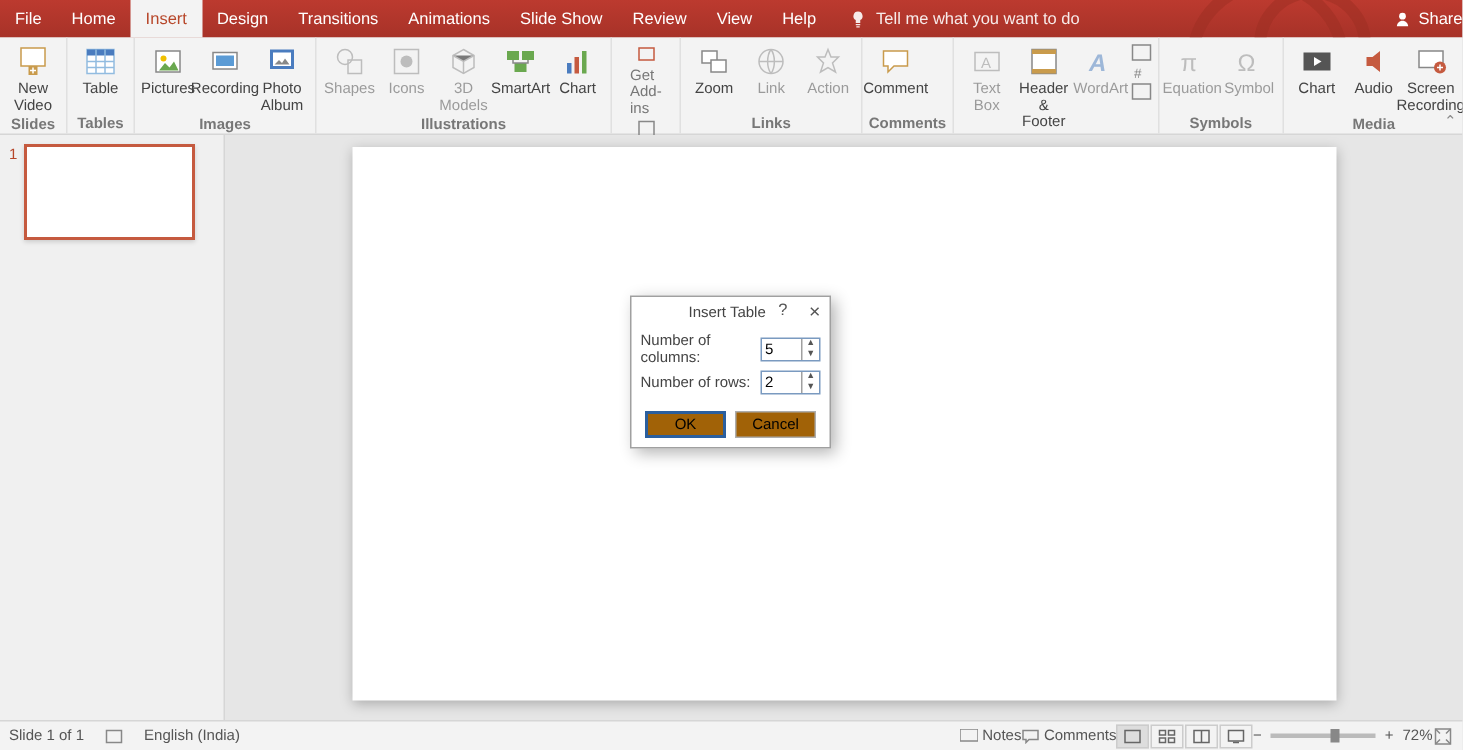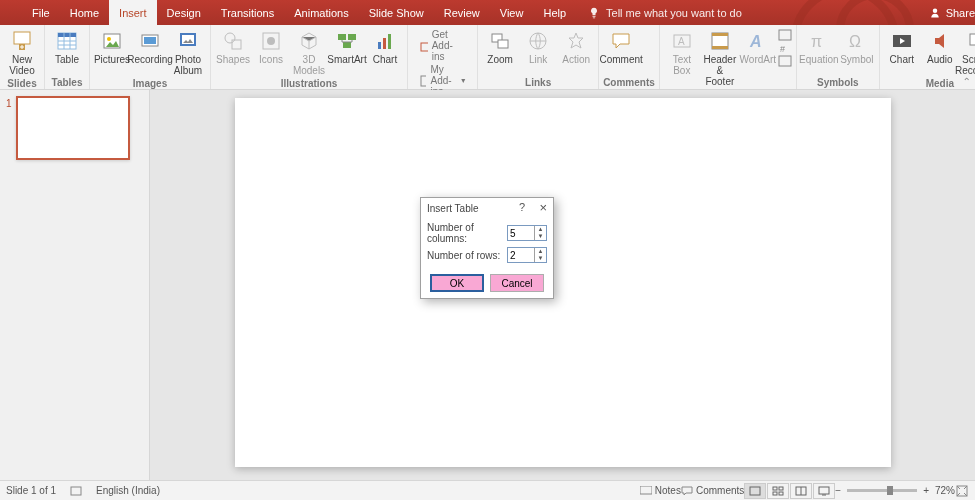--- a/index.html
+++ b/index.html
@@ -1,57 +1,57 @@
 <!DOCTYPE html>
 <html><head>
 <meta charset="utf-8">
 <style>
 * { margin:0; padding:0; box-sizing:border-box; font-family:'Segoe UI',Arial,sans-serif; }
 body { width:975px; height:500px; background:#e6e6e6; overflow:hidden; font-size:11px; color:#444; }
 .titlebar { height:25px; background:linear-gradient(180deg,#bc3a2f 0%,#a73228 100%); display:flex; align-items:center; position:relative; }
-.tabs { display:flex; height:25px;padding-left:22px; }
+.tabs { display:flex; height:25px; }
 .tab { padding:0 10px; display:flex; align-items:center; color:#fff; font-size:11px; cursor:pointer; }
 .tab.active { background:#f3f3f3; color:#b7472a; }
 .tellme { display:flex; align-items:center; gap:6px; margin-left:12px; color:#fff; font-size:11px; opacity:.9; }
 .tellme svg { width:12px; height:12px; }
 .share { position:absolute; right:0; top:0; height:25px; display:flex; align-items:center; gap:5px; color:#fff; font-size:11px; }
 .share svg { width:12px; height:12px; }
 .deco { position:absolute; right:60px; top:-30px; width:140px; height:140px; }
 .deco circle { fill:none; stroke:#9c2d22; stroke-width:8; opacity:.5; }
 .ribbon { height:65px; background:#f3f3f3; border-bottom:1px solid #d6d6d6; display:flex; position:relative; }
 .group { display:flex; flex-direction:column; border-right:1px solid #e0e0e0; padding:2px 4px 0; }
 .group-buttons { flex:1; display:flex; align-items:flex-start; gap:2px; }
 .bigbtn { width:36px; display:flex; flex-direction:column; align-items:center; gap:1px; cursor:pointer; padding-top:2px; }
 .bigbtn .ico { height:24px; display:flex; align-items:center; justify-content:center; }
 .bigbtn .lbl { font-size:10px; text-align:center; line-height:11px; }
 .bigbtn.disabled { opacity:.5; }
 .group-label { font-size:10px; color:#777; text-align:center; padding:2px 0 1px;font-weight:bold; }
 .addins { display:flex; flex-direction:column; justify-content:center; gap:2px; padding:2px 8px; }
-.addin-row { display:flex; align-items:center; gap:4px; font-size:10px; color:#777; }
+.addin-row { display:flex; align-items:center; gap:4px; font-size:10px; color:#777;flex-direction:column; }
 .collapse { position:absolute; right:4px; bottom:2px; font-size:10px; color:#888; cursor:pointer; }
 .workspace { display:flex; height:400px; }
 .thumbpanel { width:150px; background:#f0f0f0; border-right:1px solid #d6d6d6; padding:6px; }
 .thumbrow { display:flex; gap:4px; }
 .thumbnum { font-size:10px; color:#b7472a; padding-top:2px; }
 .thumb { width:114px; height:64px; background:#fff; border:2px solid #c55a3f; box-shadow:0 1px 3px rgba(0,0,0,.15); }
 .canvas { flex:1; background:#e6e6e6; display:flex; justify-content:center; padding-top:8px; position:relative; }
 .slide { width:656px; height:369px; background:#fff; box-shadow:0 2px 8px rgba(0,0,0,.25); }
 .dialog { position:absolute; left:420px; top:197px; width:134px; background:#fff; border:1px solid #a0a0a0; box-shadow:3px 3px 10px rgba(0,0,0,.3); font-size:10px; }
-.dlg-title { height:20px; display:flex; align-items:center; padding:0 6px; position:relative; font-size:10px; }
+.dlg-title { height:20px; display:flex; align-items:center; padding:0 6px; position:relative; font-size:10px;margin-left:32px; }
 .dlg-help { position:absolute; right:28px; top:3px; cursor:pointer; font-size:11px; color:#555; }
 .dlg-close { position:absolute; right:6px; top:2px; cursor:pointer; font-size:13px; color:#555; }
 .dlg-body { padding:4px 6px; }
 .dlg-row { display:flex; align-items:center; margin-bottom:3px; }
 .dlg-row label { flex:1; font-size:10px; }
 .spin { display:flex; border:1px solid #7a9ac0; height:16px; width:40px; }
 .spin input { border:none; width:26px; font-size:10px; padding:0 2px; outline:none; }
 .spin-btns { width:12px; display:flex; flex-direction:column; border-left:1px solid #a0a0a0; }
 .spin-btns div { flex:1; font-size:6px; line-height:7px; text-align:center; cursor:pointer; color:#555; }
 .dlg-btns { display:flex; gap:6px; padding:4px 6px 6px; justify-content:center; }
-.dlg-btns button { width:54px; height:18px; font-size:10px; border:1px solid #adadad; background:#f9a8d4; cursor:pointer; }
+.dlg-btns button { width:54px; height:18px; font-size:10px; border:1px solid #adadad; background:#a16207; cursor:pointer; }
 .dlg-btns button.primary { border:2px solid #2b5f9e; }
 .statusbar { position:absolute; bottom:0; left:0; right:0; height:20px; background:#f3f3f3; border-top:1px solid #d6d6d6; display:flex; align-items:center; font-size:10px; color:#555; padding:0 6px; }
 .sb-left { display:flex; gap:14px; align-items:center; }
 .sb-right { margin-left:auto; display:flex; align-items:center; }
 .sb-btn { display:flex; align-items:center; gap:3px; cursor:pointer; }
 .views { display:flex; gap:1px; }
 .viewbtn { width:22px; height:16px; border:1px solid #ccc; display:flex; align-items:center; justify-content:center; cursor:pointer; }
 .viewbtn.active { background:#ddd; }
 .zoom { display:flex; align-items:center; gap:6px; }
 .zoom-track { width:70px; height:3px; background:#bbb; position:relative; }

